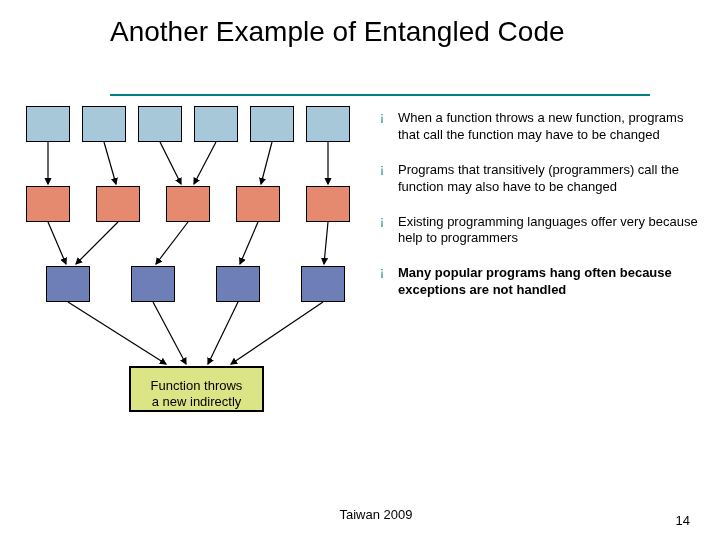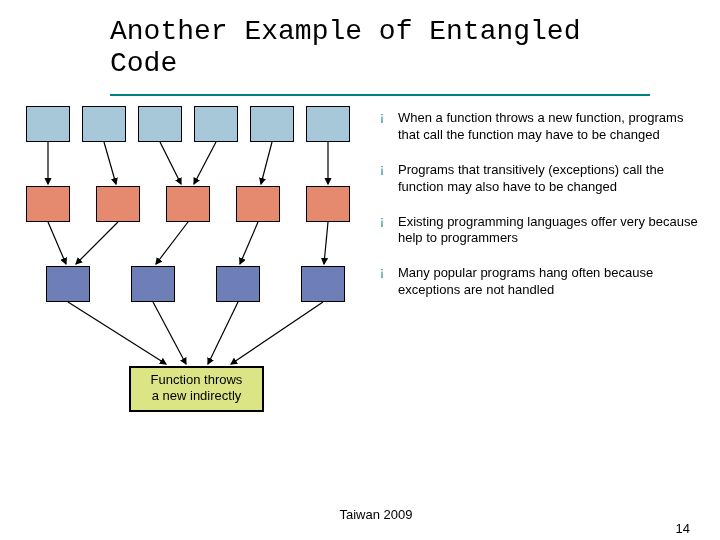--- a/index.html
+++ b/index.html
@@ -1,37 +1,37 @@
 <!DOCTYPE html>
 <html><head>
 <meta charset="utf-8">
 <style>
   * { box-sizing: border-box; margin: 0; padding: 0; }
   html, body { width: 720px; height: 540px; background: #fff; font-family: Verdana, Arial, sans-serif; color: #000; overflow: hidden; }
   .slide { position: relative; width: 720px; height: 540px; }
   .title-wrap { position: absolute; left: 110px; top: 16px; width: 520px; }
-  .title { font-size: 28px; font-weight: 400; color: #000; line-height: 1.15; font-family: Liberation Mono, monospace; }
+  .title { font-size: 28px; font-weight: 400; color: #000; line-height: 1.15; }
   .title-rule { position: absolute; left: 110px; top: 94px; width: 540px; height: 0; border-top: 2px solid #008080; }
 
   .diagram { position: absolute; left: 26px; top: 106px; width: 330px; height: 330px; }
   .box { position: absolute; width: 44px; height: 36px; border: 1.5px solid #000; }
   .row1 .box { background: #a7c8d8; top: 0; }
   .row2 .box { background: #e68a6f; top: 80px; }
   .row3 .box { background: #6e7fb7; top: 160px; }
-  .func { position: absolute; left: 103px; top: 260px; width: 135px; height: 46px; border: 2px solid #000; background: #dbe585; text-align: center; font-size: 13px; line-height: 1.25; padding-top: 4px; }
+  .func { position: absolute; left: 103px; top: 260px; width: 135px; height: 46px; border: 2px solid #000; background: #dbe585; text-align: center; font-size: 13px; line-height: 1.25; padding-top: 10px; }
 
   .diagram svg { position: absolute; left: 0; top: 0; width: 330px; height: 330px; pointer-events: none; }
 
   .bullets { position: absolute; left: 380px; top: 110px; width: 326px; }
   .bullets li { list-style: none; display: flex; gap: 6px; margin-bottom: 18px; font-size: 13px; line-height: 1.3; }
   .bullets .mark { color: #008080; font-size: 12px; line-height: 1.3; min-width: 12px; }
-  .bullets .bold { font-weight: 400; }
+  .bullets .bold { font-weight: 700; }
 
   .footer-center { position: absolute; left: 16px; bottom: 18px; width: 720px; text-align: center; font-size: 13px; color: #000; }
-  .footer-pagenum { position: absolute; right: 30px; bottom: 4px; font-size: 13px; color: #000; }
+  .footer-pagenum { position: absolute; right: 30px; bottom: 12px; font-size: 13px; color: #000; }
 </style>
 </head>
 <body>
 
 <div class="slide">
 
   <div class="title-wrap">
     <h1 class="title">Another Example of Entangled Code</h1>
   </div>
   <div class="title-rule"></div>
@@ -94,21 +94,21 @@
     </svg>
   </div>
 
   <ul class="bullets">
     <li>
       <span class="mark">¡</span>
       <span>When a function throws a new function, programs that call the function may have to be changed</span>
     </li>
     <li>
       <span class="mark">¡</span>
-      <span>Programs that transitively (exceptions) call the function may also have to be changed</span>
+      <span>Programs that transitively (programmers) call the function may also have to be changed</span>
     </li>
     <li>
       <span class="mark">¡</span>
       <span>Existing programming languages offer very because help to programmers</span>
     </li>
     <li>
       <span class="mark">¡</span>
       <span class="bold">Many popular programs hang often because exceptions are not handled</span>
     </li>
   </ul>

